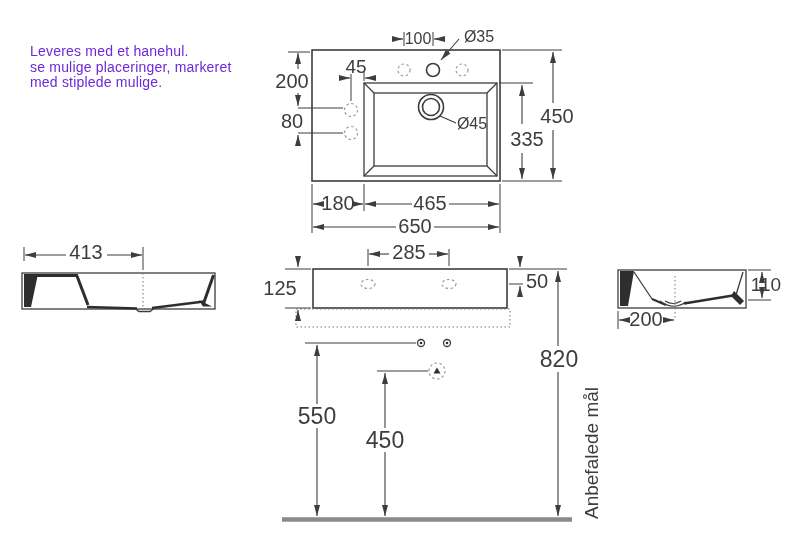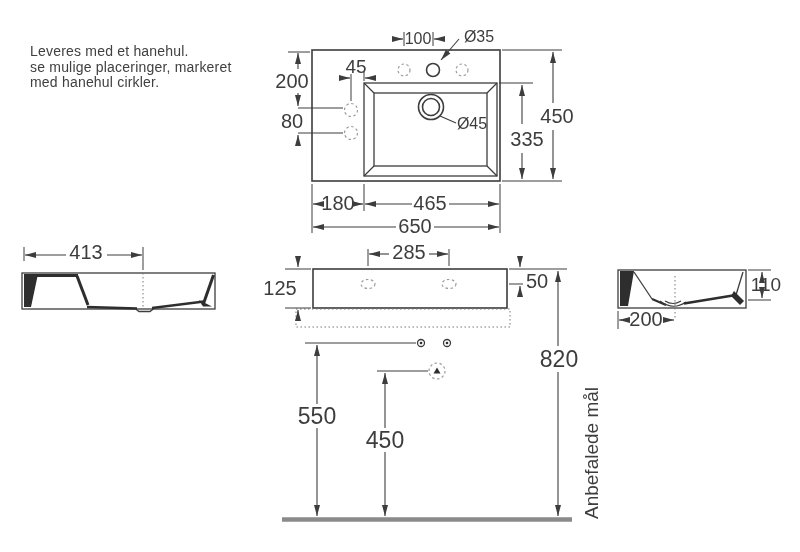--- a/index.html
+++ b/index.html
@@ -1,18 +1,18 @@
 <!DOCTYPE html>
 <html><head>
 <meta charset="utf-8">
 <style>
   html,body{margin:0;padding:0;background:#ffffff;}
   #stage{position:relative;width:800px;height:552px;background:#ffffff;overflow:hidden;
          font-family:"Liberation Sans",sans-serif;}
-  #note{position:absolute;left:30px;top:44px;color:#404040;font-size:14px;line-height:15.5px;
+  #note{position:absolute;left:30px;top:44px;color:#6d28d9;font-size:14px;line-height:15.5px;
         letter-spacing:0.2px;}
   svg text{fill:#3d3d3d;text-anchor:middle;dominant-baseline:central;
            font-family:"Liberation Sans",sans-serif;}
   .dim{font-size:20px;}
   .dim-sm{font-size:16px;}
   .dim-md{font-size:19px;}
   .dim-lg{font-size:23px;}
   .ln{stroke:#3d3d3d;stroke-width:1.6;fill:none;}
   .ln2{stroke:#3d3d3d;stroke-width:1.3;fill:none;}
   .ext{stroke:#3d3d3d;stroke-width:1;fill:none;}
@@ -25,21 +25,21 @@
   .t3{stroke:#2e2e2e;stroke-width:3;fill:none;}
 </style>
 </head>
 <body>
 
 <div id="stage">
 
   <div id="note">
     <div>Leveres med et hanehul.</div>
     <div>se mulige placeringer, markeret</div>
-    <div>med hanehul cirkler.</div>
+    <div>med stiplede mulige.</div>
   </div>
 
   <svg width="800" height="552" viewBox="0 0 800 552">
     <defs>
       <marker id="arr" viewBox="-12 -4 13 8" refX="0" refY="0" markerWidth="13" markerHeight="8" markerUnits="userSpaceOnUse" orient="auto-start-reverse">
         <path d="M0,0 L-11,3 L-11,-3 Z" fill="#3d3d3d"></path>
       </marker>
     </defs>
 
     <g>

